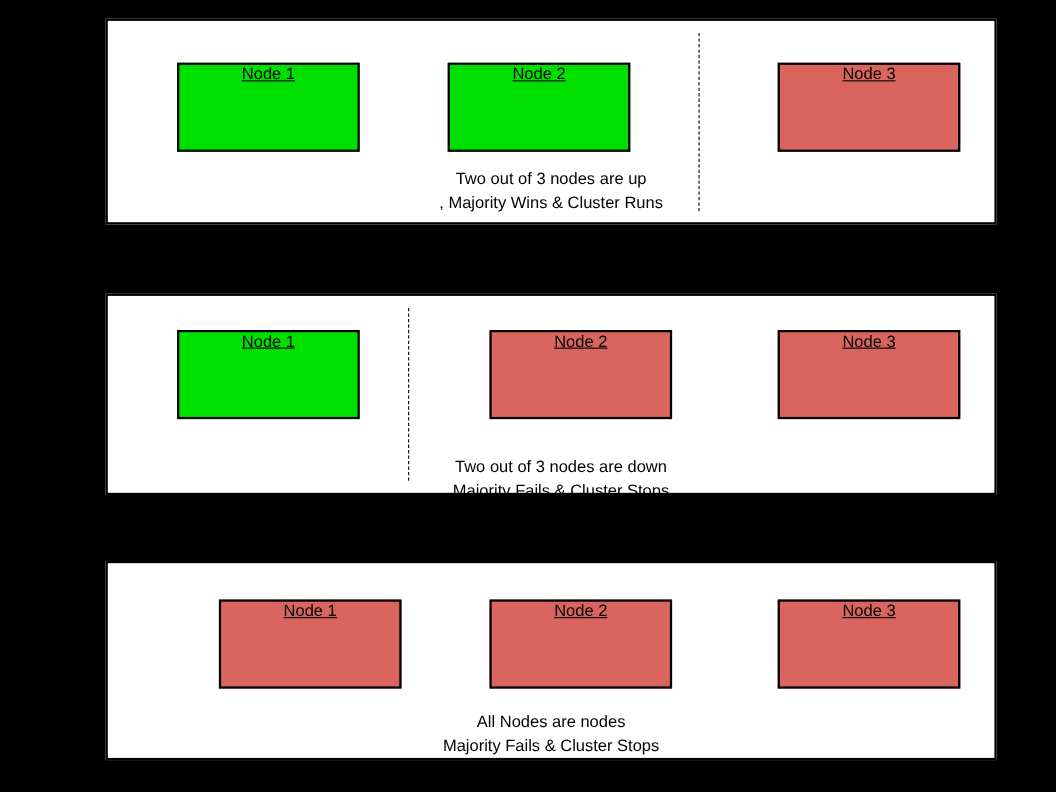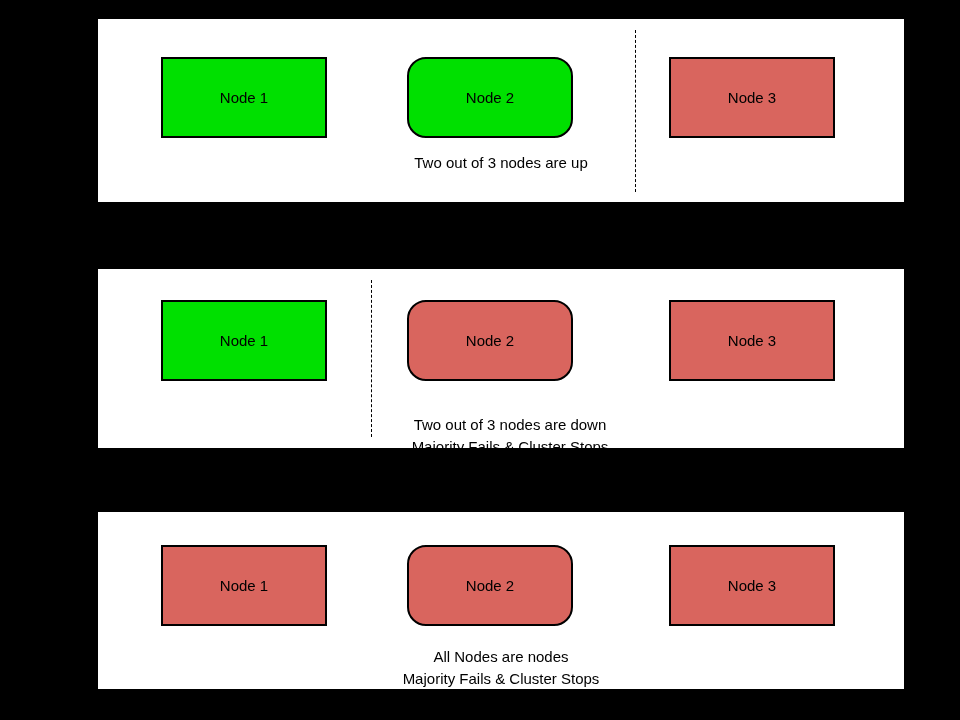--- a/index.html
+++ b/index.html
@@ -20,28 +20,28 @@
   }
   .panel-1 { top: 17px;  height: 187px; }
   .panel-2 { top: 267px; height: 183px; }
   .panel-3 { top: 510px; height: 181px; }
 
   .node {
     position: absolute;
     width: 166px; height: 81px;
     border: 2px solid var(--node-border, #000);
     box-sizing: border-box;
-    display: flex; align-items: center; justify-content: center;
-    font-size: 15px; color: #000;
+    display: flex; justify-content: center;
+    font-size: 15px; color: #000; text-decoration: underline;
   }
   .node.up   { background: var(--node-up,   #00e000); }
-  .node.down { background: var(--node-down, #d9655e); }
+  .node.down { background: var(--node-down, #d9655e); margin-left: 38px; }
 
   .pos-1 { left: 63px; }
-  .pos-2 { left: 309px; border-radius: 19px; }
+  .pos-2 { left: 309px; }
   .pos-3 { left: 571px; }
   .panel-1 .node { top: 38px; }
   .panel-2 .node { top: 31px; }
   .panel-3 .node { top: 33px; }
 
   .partition {
     position: absolute;
     width: 0;
     border-left: 1px dashed var(--partition, #000);
   }
@@ -72,20 +72,21 @@
     </div>
     <div class="node pos-2 up">
       <span>Node 2</span>
     </div>
     <div class="partition sep-p1"></div>
     <div class="node pos-3 down">
       <span>Node 3</span>
     </div>
     <div class="caption">
       <div>Two out of 3 nodes are up</div>
+      <div>, Majority Wins &amp; Cluster Runs</div>
     </div>
   </section>
 
   <section class="panel panel-2">
     <div class="node pos-1 up">
       <span>Node 1</span>
     </div>
     <div class="partition sep-p2"></div>
     <div class="node pos-2 down">
       <span>Node 2</span>

